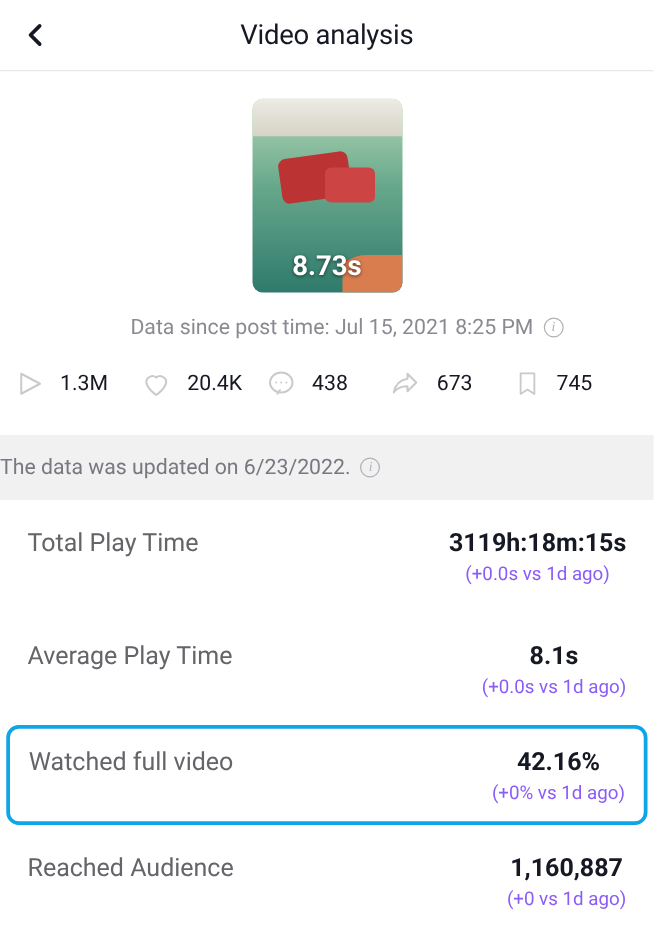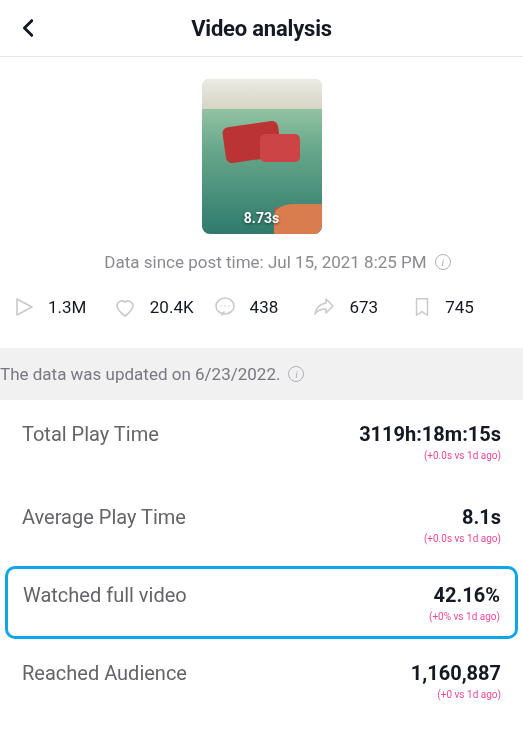--- a/index.html
+++ b/index.html
@@ -23,21 +23,21 @@
       left: 18px;
       top: 50%;
       transform: translateY(-50%);
       cursor: pointer;
       display: flex;
       align-items: center;
       justify-content: center;
     }
     .header-title {
       font-size: 22px;
-      font-weight: 700;
+      font-weight: 400;
       letter-spacing: -0.2px;
     }
     .video-card {
       width: 120px;
       height: 155px;
       margin: 22px auto 0 auto;
       border-radius: 8px;
       overflow: hidden;
       position: relative;
       background: linear-gradient(180deg, #b5d6b5 0%, #67a88b 45%, #2f7a6c 100%);
@@ -47,21 +47,21 @@
     .video-card .shape2 { position:absolute; top:55px; left:58px; width:40px; height:28px; background:#c44; border-radius:5px; }
     .video-card .shape3 { position:absolute; bottom:0; right:0; width:48px; height:30px; background:#d97d4e; border-radius:40% 0 0 0; }
     .video-card .bar { position:absolute; bottom:18px; right:26px; width:22px; height:5px; background:#d84a3a; border-radius:2px; transform:rotate(25deg); }
     .video-duration {
       position: absolute;
       bottom: 8px;
       width: 100%;
       text-align: center;
       color: #fff;
       font-weight: 700;
-      font-size: 14px;
+      font-size: 22px;
       text-shadow: 0 1px 3px rgba(0,0,0,0.6);
     }
     .post-time {
       text-align: center;
       color: #8a8b91;
       font-size: 17px;
       margin: 18px 0 22px 0;
       display:flex;
       justify-content:center;
       align-items:center;
@@ -107,23 +107,23 @@
       align-items:center;
       gap:8px;
     }
     .metric {
       display:flex;
       justify-content: space-between;
       align-items: flex-start;
       padding: 22px;
     }
     .metric-label { color:#646469; font-size:20px; }
-    .metric-right { text-align:right; }
+    .metric-right { text-align:center; }
     .metric-value { font-weight:700; font-size:20px; }
-    .metric-delta { color:#ec4899; font-size:10px; margin-top:4px; }
+    .metric-delta { color:#8b5cf6; font-size:15px; margin-top:4px; }
     .highlight-wrap { padding: 0 5px; }
     .highlight {
       border: 3px solid #0ea5e9;
       border-radius: 10px;
     }
     .highlight .metric { padding: 14px 15px; }
   </style>
 </head>
 <body>
 

